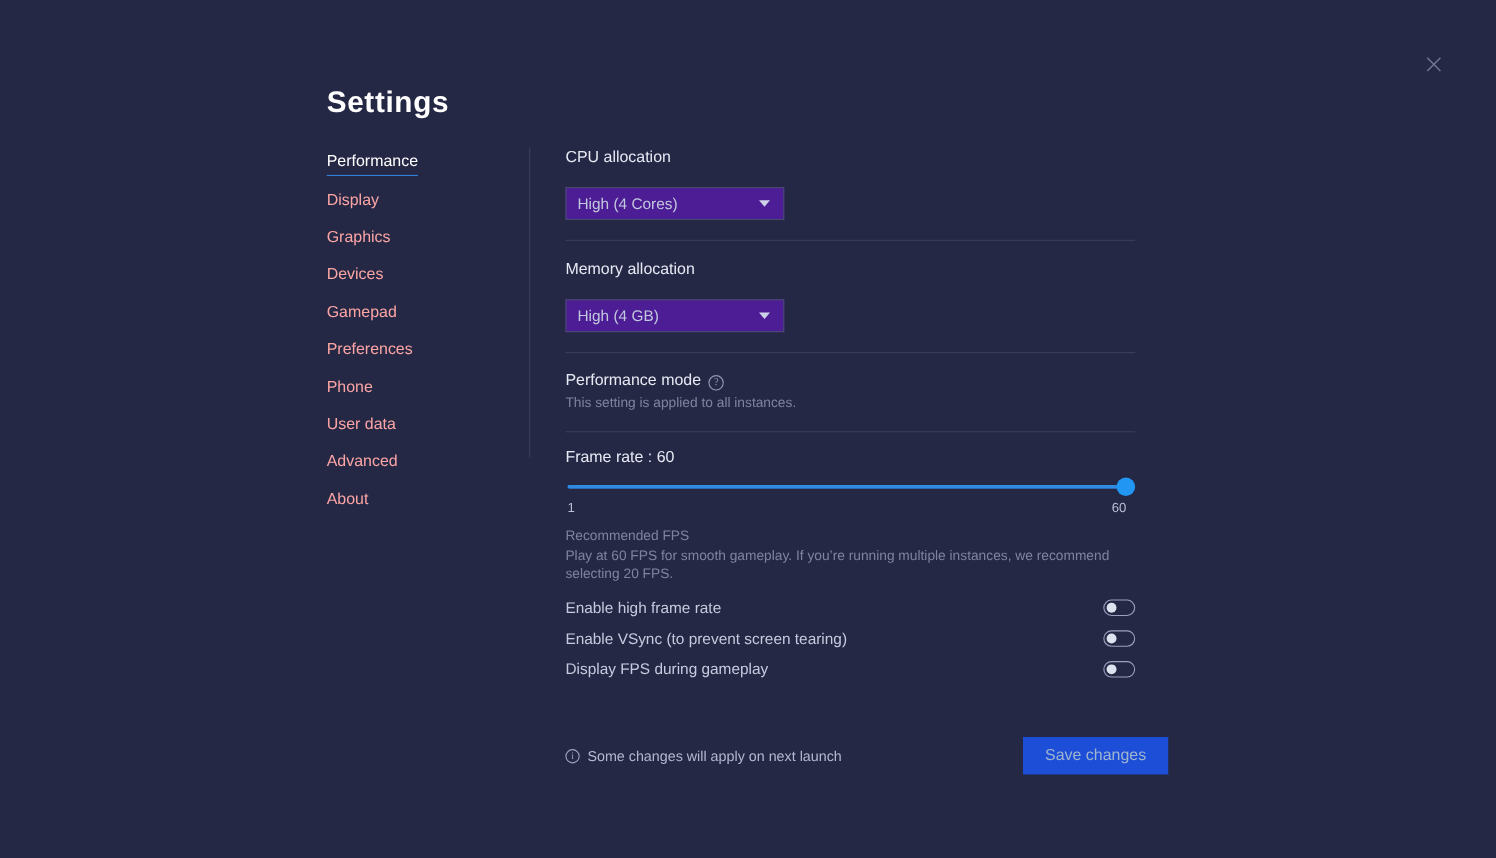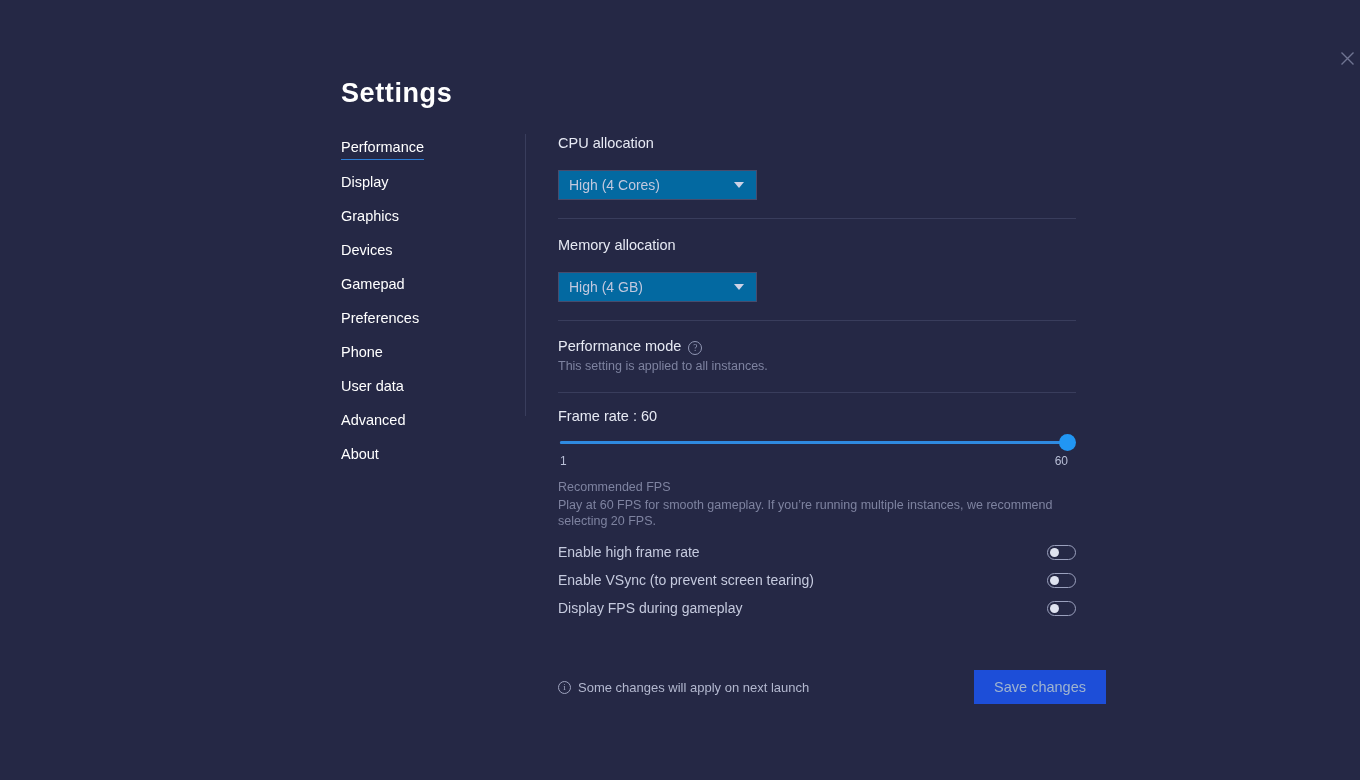--- a/index.html
+++ b/index.html
@@ -14,21 +14,20 @@
     background: #252845;
     font-family: "Liberation Sans", sans-serif;
     color: #c7cce0;
     -webkit-font-smoothing: antialiased;
   }
 
   .app {
     position: relative;
     width: 1112px;
     height: 780px;
-    margin-left: 44px;
   }
 
   
   .close-btn {
     position: absolute;
     top: 44px;
     left: 1289px;
     width: 28px;
     height: 28px;
     display: flex;
@@ -53,21 +52,21 @@
   
   .sidebar {
     position: absolute;
     left: 297px;
     top: 139px;
     width: 160px;
   }
   .side-item {
     font-size: 14.5px;
     line-height: 17px;
-    color: #ffffff;
+    color: #fca5a5;
     margin-bottom: 14px;
     cursor: pointer;
     display: inline-block;
     width: auto;
     padding-bottom: 3px;
   }
   .side-row { line-height: 0; }
   .side-item.active {
     color: #ffffff;
     border-bottom: 1.6px solid #2f7fd6;
@@ -94,21 +93,21 @@
   .field-label {
     font-size: 14.5px;
     color: #e7eaf4;
     line-height: 18px;
   }
 
   .select {
     position: relative;
     width: 199px;
     height: 30px;
-    background: #0369a1;
+    background: #4c1d95;
     border: 1px solid #474c6d;
     display: flex;
     align-items: center;
     padding: 0 10px;
     cursor: pointer;
     font-size: 14px;
     color: #c2c8de;
   }
   .select .caret {
     position: absolute;

